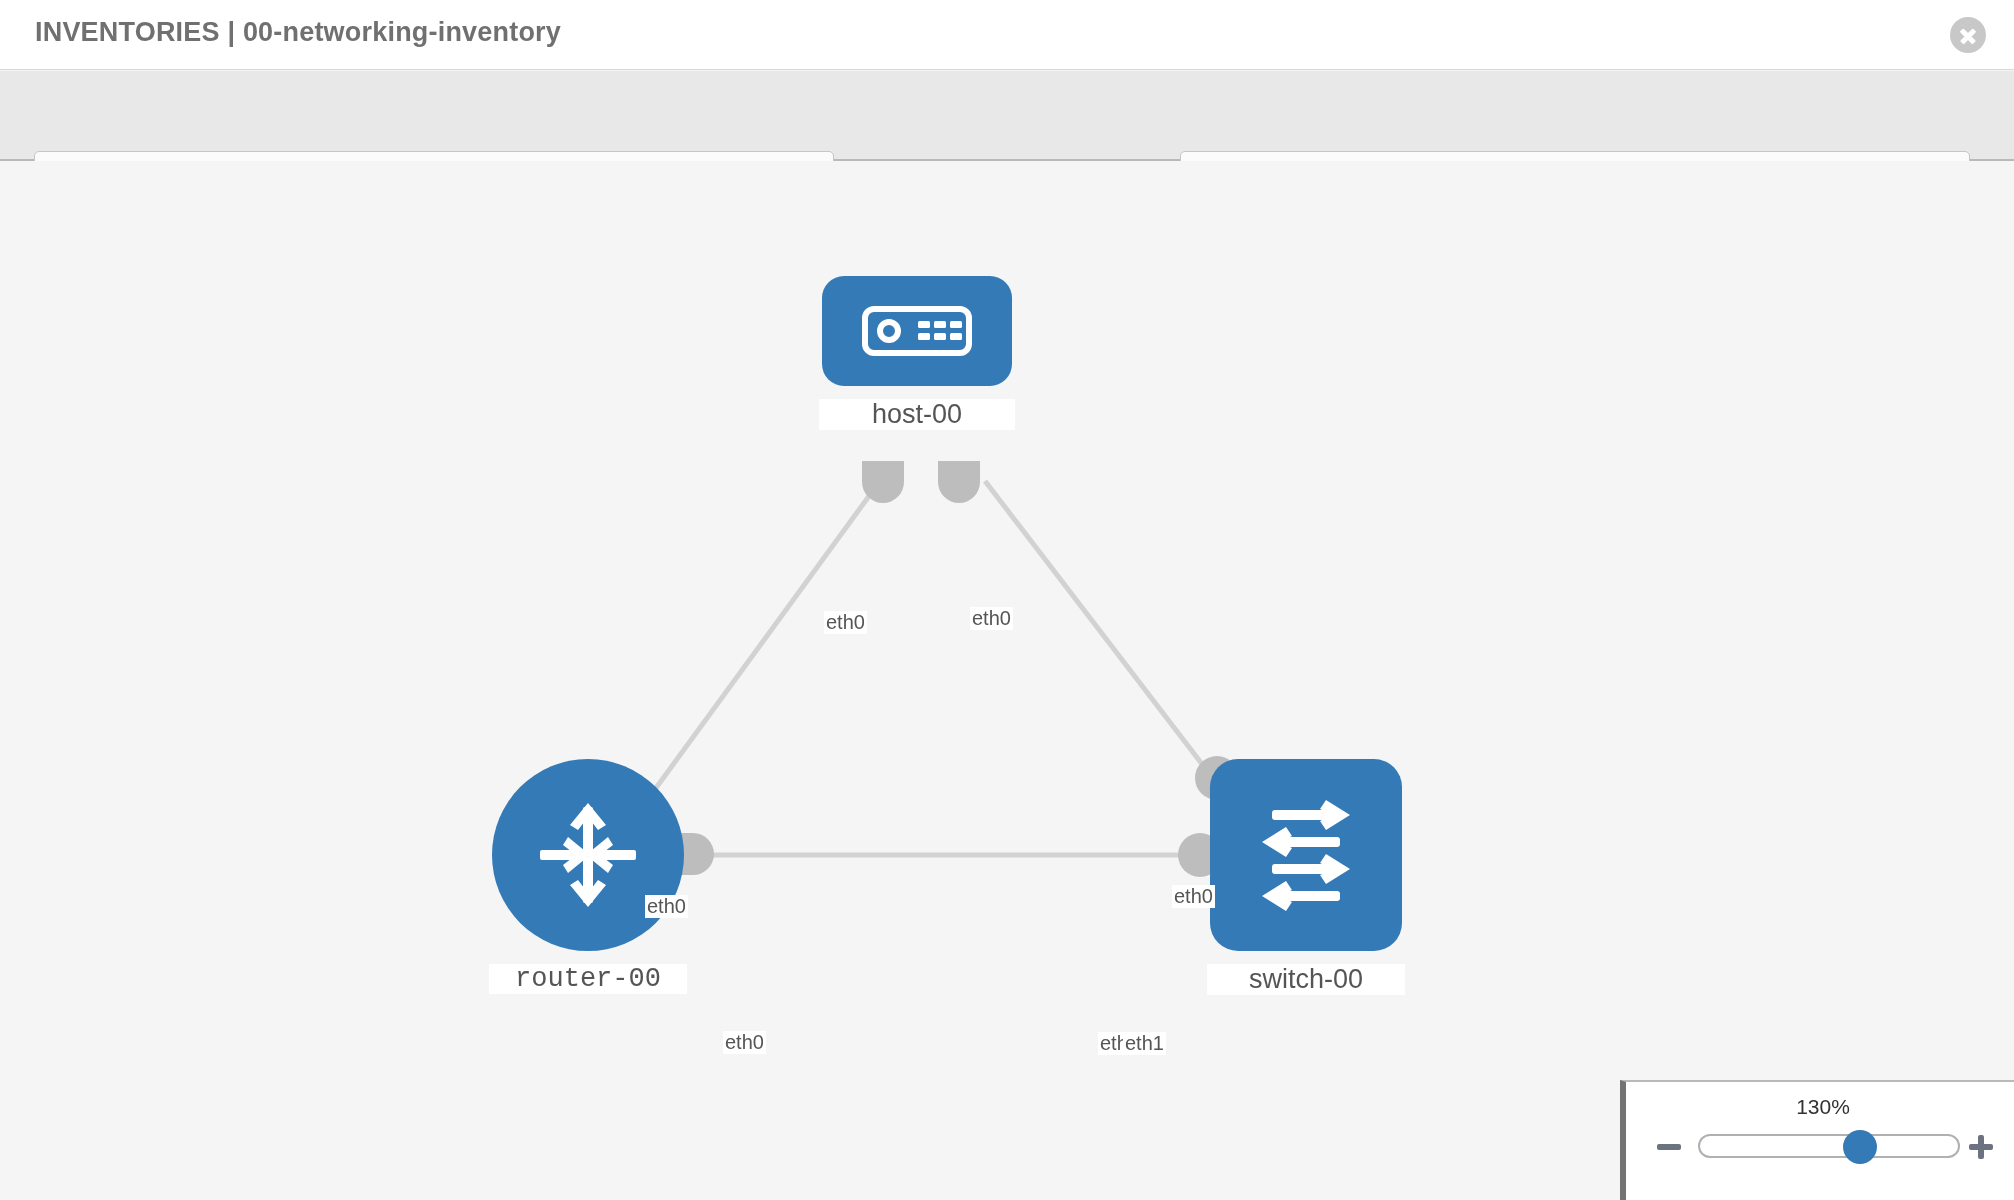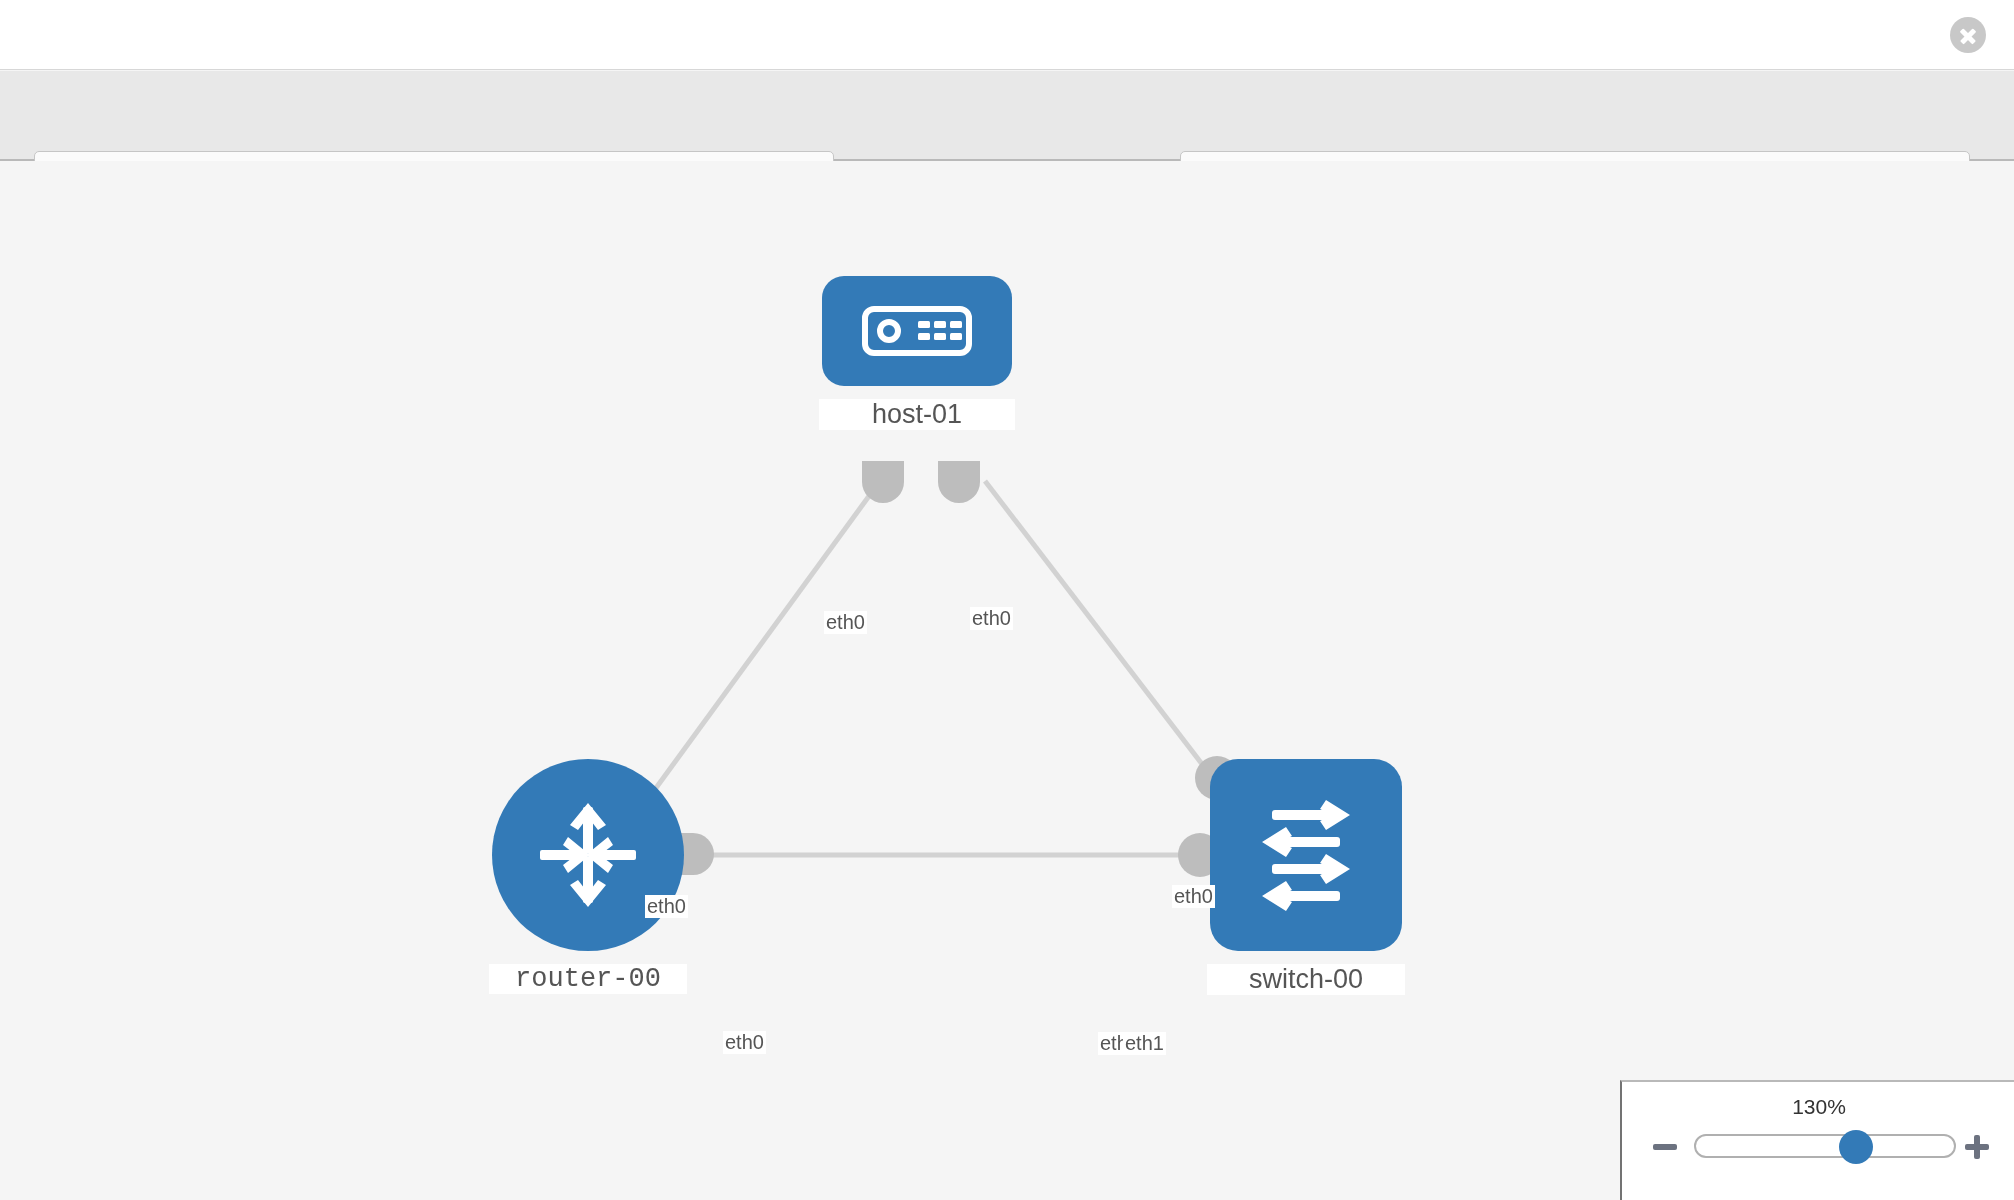--- a/index.html
+++ b/index.html
@@ -112,21 +112,21 @@
     white-space: nowrap;
     padding: 0 2px;
   }
 
   
   .zoom-panel {
     position: absolute; left: 1620px; top: 1080px;
     width: 394px; height: 120px;
     background: #ffffff;
     border-top: 2px solid #b9b9b9;
-    border-left: 2px solid #737373;
+    border-left: 6px solid #737373;
   }
   .zoom-value {
     position: absolute; left: 0; top: 13px; width: 394px;
     text-align: center;
     font-size: 21px; color: #333333;
   }
   .zoom-minus, .zoom-plus {
     position: absolute; top: 50px;
     width: 30px; height: 30px; cursor: pointer;
   }
@@ -147,20 +147,21 @@
   .zoom-thumb {
     position: absolute; top: -6px;
     width: 34px; height: 34px; border-radius: 50%;
     background: #337ab7; cursor: pointer;
   }
 </style>
 </head>
 <body>
 
 <div class="header">
+  <div class="page-title">INVENTORIES | 00-networking-inventory</div>
   <div class="close-btn"></div>
 </div>
 
 <div class="toolbar">
 
   <div class="field" id="actions-select">
     <span class="ftext">ACTIONS</span>
     <span class="caret"></span>
   </div>
 
@@ -213,21 +214,21 @@
           <g fill="#ffffff">
             <rect x="56" y="15" width="12" height="7" rx="1.5"></rect>
             <rect x="72" y="15" width="12" height="7" rx="1.5"></rect>
             <rect x="88" y="15" width="12" height="7" rx="1.5"></rect>
             <rect x="56" y="27" width="12" height="7" rx="1.5"></rect>
             <rect x="72" y="27" width="12" height="7" rx="1.5"></rect>
             <rect x="88" y="27" width="12" height="7" rx="1.5"></rect>
           </g>
         </svg>
       </div>
-      <div class="node-label" style="left:-3px;top:123px;width:196px;">host-01</div>
+      <div class="node-label" style="left:-3px;top:123px;width:196px;">host-00</div>
     </div>
 
     <div class="node" style="left:492px;top:598px;width:192px;height:192px;">
       <div class="node-shape" style="width:192px;height:192px;border-radius:50%;">
         <svg width="112" height="112" viewBox="0 0 112 112">
           <g fill="#ffffff">
 
             <rect x="51" y="8" width="10" height="46" rx="2"></rect>
             <path d="M56 4 L74 26 L66 31 L56 18 L46 31 L38 26 Z"></path>
 

